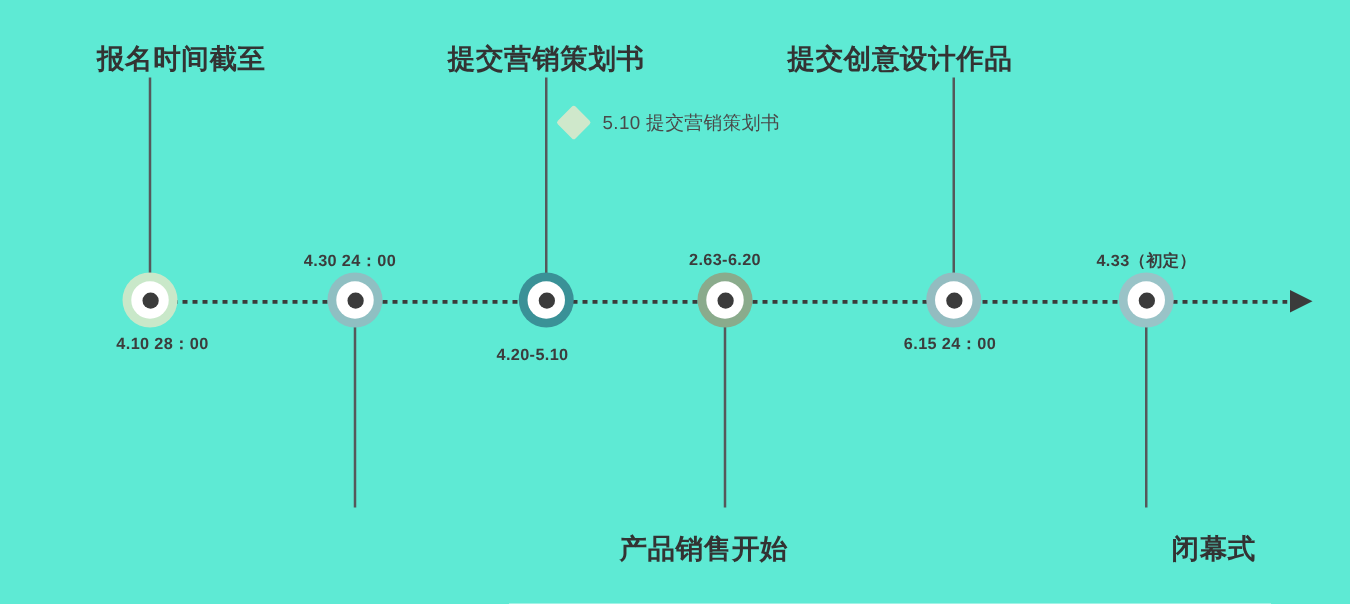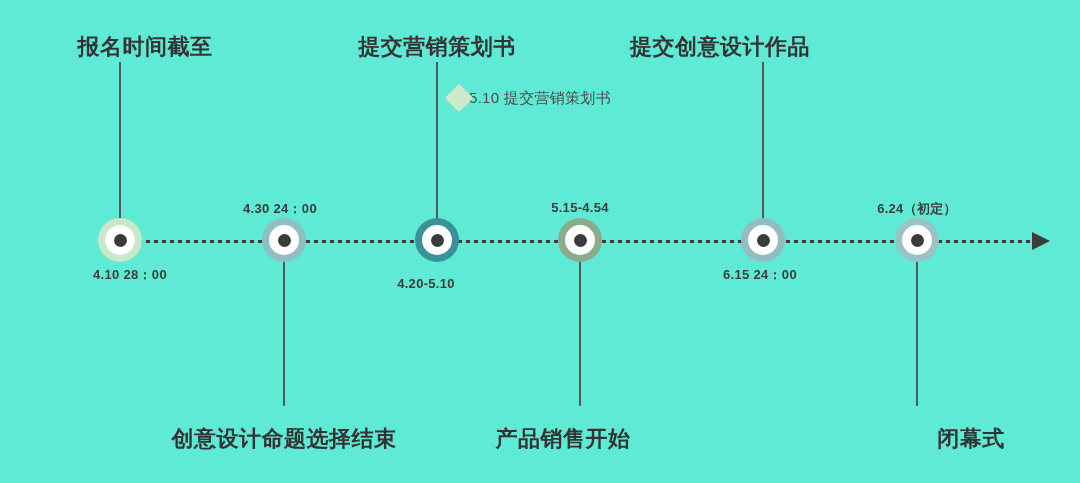--- a/index.html
+++ b/index.html
@@ -97,21 +97,21 @@
     white-space: nowrap;
     transform: translateX(-50%);
     letter-spacing: 0.3px;
   }
 
   
   .sub-milestone {
     position: absolute;
     display: flex;
     align-items: center;
-    gap: 0;
+    gap: 13px;
     white-space: nowrap;
     z-index: 5;
   }
   .diamond {
     width: 20px;
     height: 20px;
     transform: rotate(45deg);
     border-radius: 2px;
   }
   .sub-milestone-text {
@@ -136,21 +136,20 @@
   </div>
   <div class="event-label" style="left:145px; top:32px;">报名时间截至</div>
   <div class="date-label" style="left:130px; top:266px;">4.10 28：00</div>
 
   <div class="connector" style="left:284px; top:240px; height:166px;"></div>
   <div class="node" style="left:284px; top:240px; background:#8fbfc2;">
     <div class="ring-white">
       <div class="dot"></div>
     </div>
   </div>
-  <div class="event-label" style="left:284px; top:424px;">创意设计命题选择结束</div>
   <div class="date-label" style="left:280px; top:200px;">4.30 24：00</div>
 
   <div class="connector" style="left:437px; top:62px; height:178px;"></div>
   <div class="node" style="left:437px; top:240px; background:#3a9197;">
     <div class="ring-white">
       <div class="dot"></div>
     </div>
   </div>
   <div class="event-label" style="left:437px; top:32px;">提交营销策划书</div>
   <div class="date-label" style="left:426px; top:276px;">4.20-5.10</div>
@@ -160,33 +159,33 @@
     <div class="sub-milestone-text">5.10 提交营销策划书</div>
   </div>
 
   <div class="connector" style="left:580px; top:240px; height:166px;"></div>
   <div class="node" style="left:580px; top:240px; background:#8aab8c;">
     <div class="ring-white">
       <div class="dot"></div>
     </div>
   </div>
   <div class="event-label" style="left:563px; top:424px;">产品销售开始</div>
-  <div class="date-label" style="left:580px; top:200px;">5.15-4.54</div>
+  <div class="date-label" style="left:580px; top:200px;">2.63-6.20</div>
 
   <div class="connector" style="left:763px; top:62px; height:178px;"></div>
   <div class="node" style="left:763px; top:240px; background:#93bcc0;">
     <div class="ring-white">
       <div class="dot"></div>
     </div>
   </div>
   <div class="event-label" style="left:720px; top:32px;">提交创意设计作品</div>
   <div class="date-label" style="left:760px; top:266px;">6.15 24：00</div>
 
   <div class="connector" style="left:917px; top:240px; height:166px;"></div>
   <div class="node" style="left:917px; top:240px; background:#99c3c7;">
     <div class="ring-white">
       <div class="dot"></div>
     </div>
   </div>
   <div class="event-label" style="left:923px; top:424px;margin-left:48px;">闭幕式</div>
-  <div class="date-label" style="left:917px; top:200px;">6.24（初定）</div>
+  <div class="date-label" style="left:917px; top:200px;">4.33（初定）</div>
 
 </div>
 
 </body></html>

